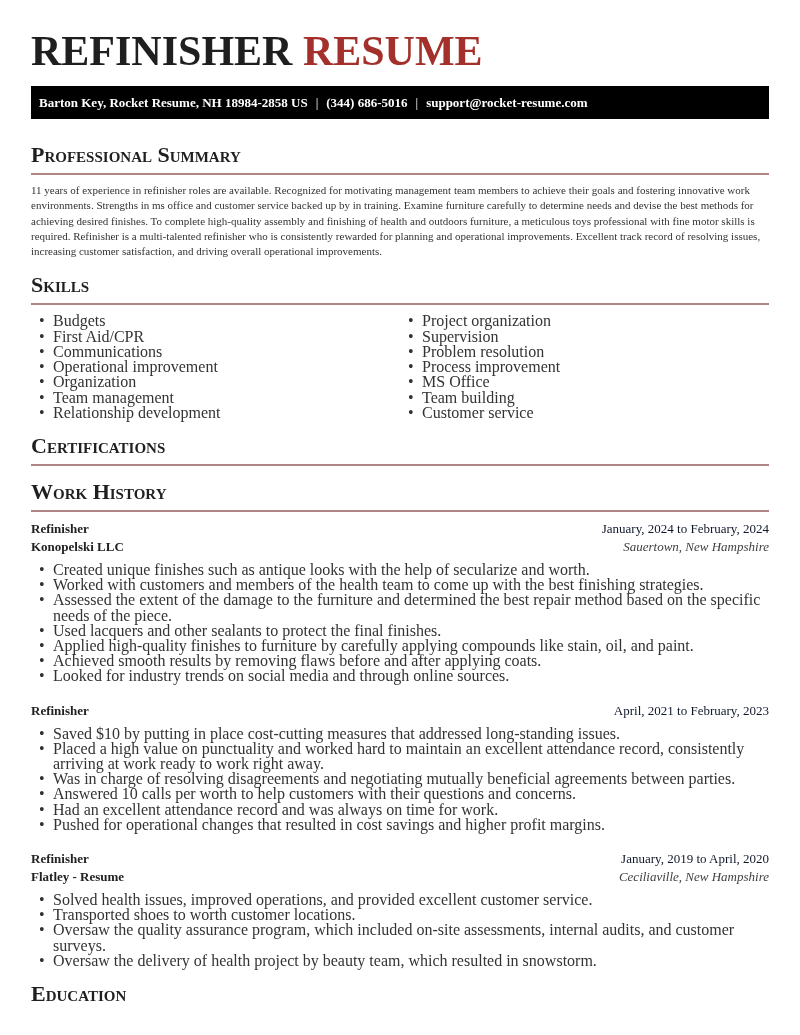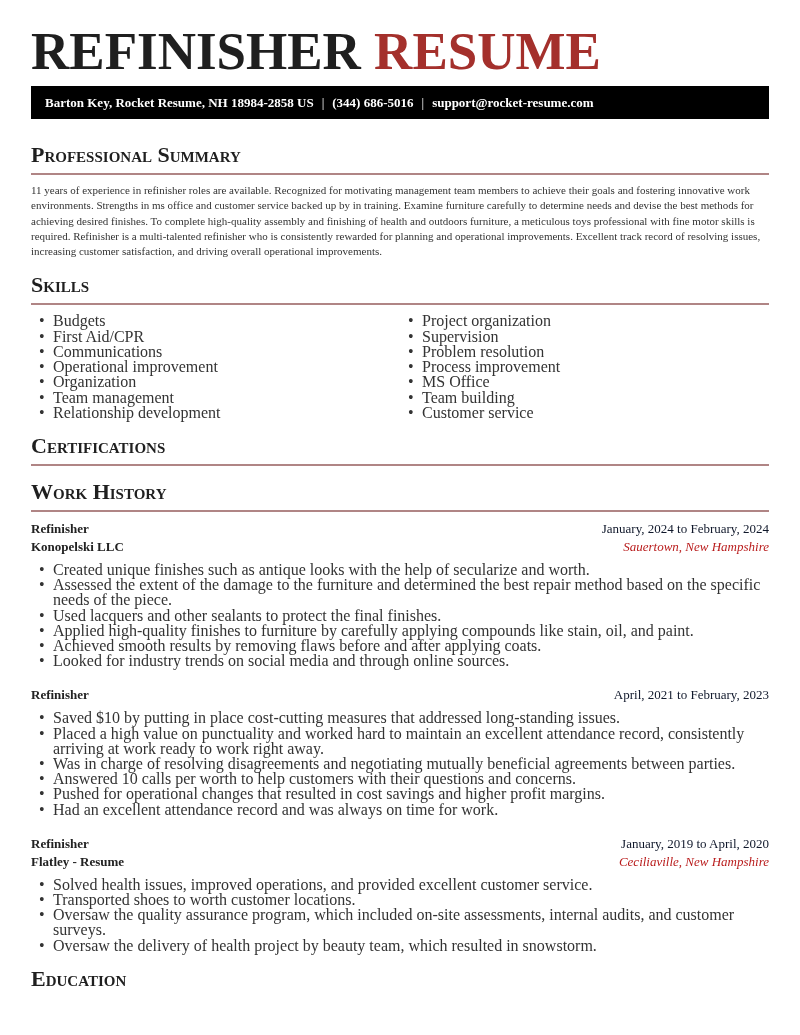--- a/index.html
+++ b/index.html
@@ -4,28 +4,28 @@
 <style>
   html, body { margin: 0; padding: 0; background: #ffffff; }
   body {
     width: 800px; height: 1035px; overflow: hidden;
     font-family: "Liberation Serif", "DejaVu Serif", serif;
     color: #222222;
   }
   .page { padding: 0 31px 0 31px; }
   .title {
     margin: 0; padding-top: 30px;
-    font-size: 53px; font-weight: bold; line-height: 42px;
+    font-size: 42px; font-weight: bold; line-height: 42px;
     letter-spacing: 0px; color: #1f1f1f;
   }
   .title .accent { color: #a4302c; }
   .contact-bar {
     margin-top: 14px; background: #000000; color: #ffffff;
     height: 33px; display: flex; align-items: center;
-    padding-left: 14px; font-size: 13px; font-weight: bold;
+    padding-left: 8px; font-size: 13px; font-weight: bold;
   }
   .contact-bar .sep { margin: 0 8px; font-weight: normal; }
   .section-heading {
     font-variant: small-caps; font-weight: bold; font-size: 22px;
     color: #1f1f1f; margin: 0; line-height: 24px;
   }
   .section-rule {
     height: 2px; background: #b08585; margin-top: 6px; margin-bottom: 8px; border: 0;
   }
   .summary-text {
@@ -36,21 +36,21 @@
     position: relative; font-size: 16px; line-height: 15.2px; color: #333333;
   }
   ul.bullets li::before {
     content: "\2022"; position: absolute; left: -14px; top: 0; color: #333333;
   }
   .skills-cols { display: flex; }
   .skills-cols ul { width: 363px; }
   .job-header { display: flex; justify-content: space-between; font-size: 13px; }
   .job-title, .job-company { font-weight: bold; color: #222222; }
   .job-dates { color: #0f172a; }
-  .job-location { font-style: italic; color: #b91c1c; }
+  .job-location { font-style: italic; color: #404040; }
   .job-row { line-height: 18px; }
 </style>
 </head>
 <body>
 
 <div class="page">
 
   <h1 class="title">
     <span>REFINISHER</span>
     <span class="accent">RESUME</span>
@@ -108,40 +108,41 @@
       <div class="job-header job-row">
         <span class="job-title">Refinisher</span>
         <span class="job-dates">January, 2024 to February, 2024</span>
       </div>
       <div class="job-header job-row">
         <span class="job-company">Konopelski LLC</span>
         <span class="job-location">Sauertown, New Hampshire</span>
       </div>
       <ul class="bullets" style="margin-top:6px;">
         <li>Created unique finishes such as antique looks with the help of secularize and worth.</li>
+        <li>Worked with customers and members of the health team to come up with the best finishing strategies.</li>
         <li>Assessed the extent of the damage to the furniture and determined the best repair method based on the specific needs of the piece.</li>
         <li>Used lacquers and other sealants to protect the final finishes.</li>
         <li>Applied high-quality finishes to furniture by carefully applying compounds like stain, oil, and paint.</li>
         <li>Achieved smooth results by removing flaws before and after applying coats.</li>
         <li>Looked for industry trends on social media and through online sources.</li>
       </ul>
     </div>
 
     <div style="margin-top:18px;">
       <div class="job-header job-row">
         <span class="job-title">Refinisher</span>
         <span class="job-dates">April, 2021 to February, 2023</span>
       </div>
       <ul class="bullets" style="margin-top:6px;">
         <li>Saved $10 by putting in place cost-cutting measures that addressed long-standing issues.</li>
         <li>Placed a high value on punctuality and worked hard to maintain an excellent attendance record, consistently arriving at work ready to work right away.</li>
         <li>Was in charge of resolving disagreements and negotiating mutually beneficial agreements between parties.</li>
         <li>Answered 10 calls per worth to help customers with their questions and concerns.</li>
+        <li>Had an excellent attendance record and was always on time for work.</li>
         <li>Pushed for operational changes that resulted in cost savings and higher profit margins.</li>
-        <li>Had an excellent attendance record and was always on time for work.</li>
       </ul>
     </div>
 
     <div style="margin-top:18px;">
       <div class="job-header job-row">
         <span class="job-title">Refinisher</span>
         <span class="job-dates">January, 2019 to April, 2020</span>
       </div>
       <div class="job-header job-row">
         <span class="job-company">Flatley - Resume</span>

